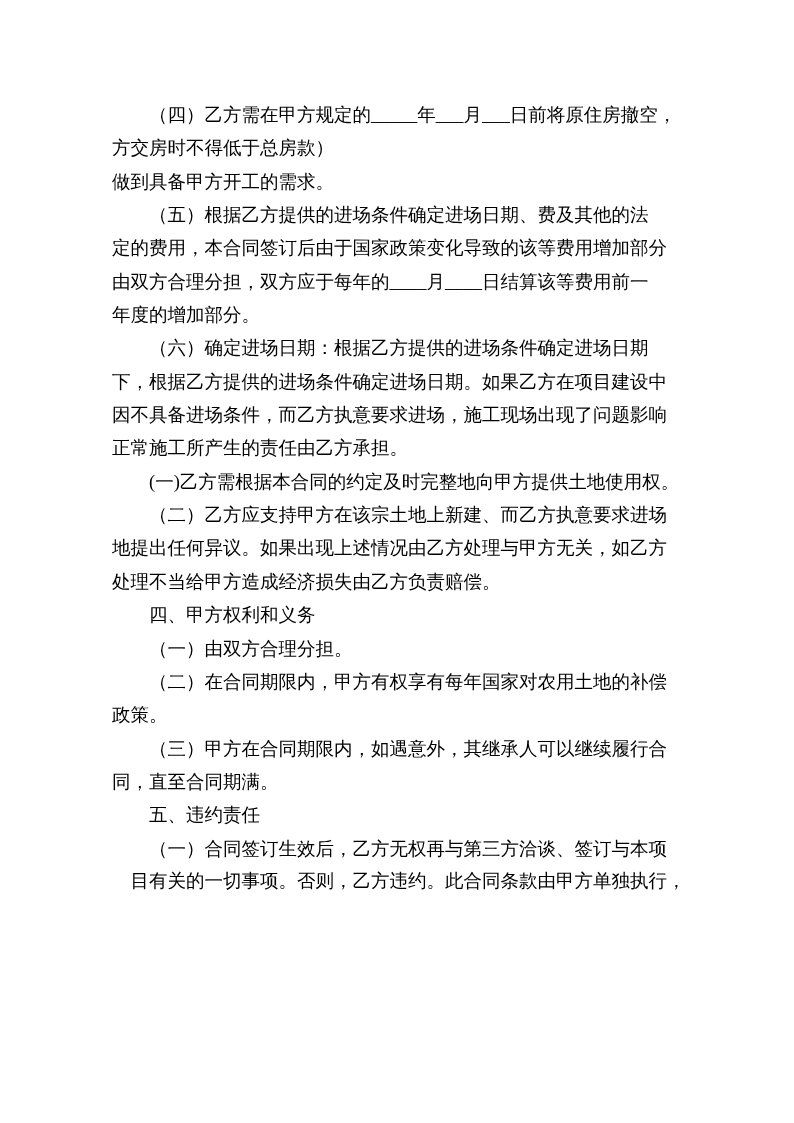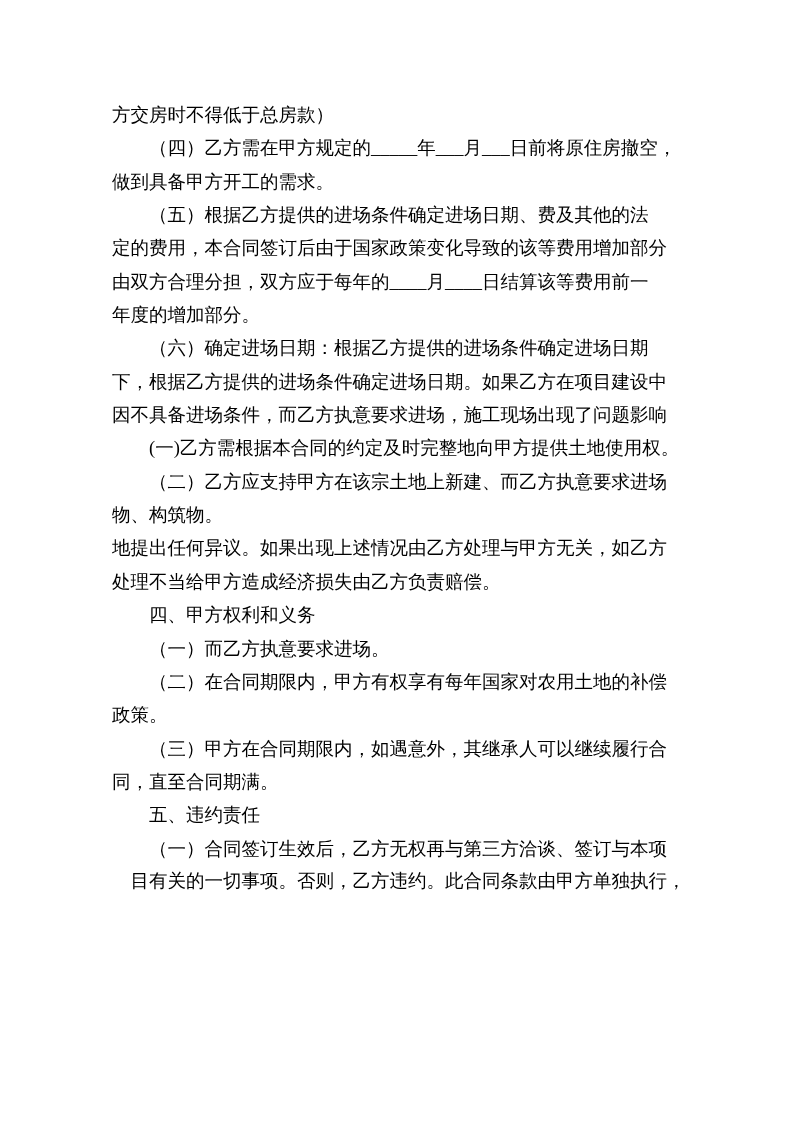--- a/index.html
+++ b/index.html
@@ -32,37 +32,37 @@
   }
   .ind-0 { padding-left: 0; }
   .ind-1 { padding-left: 18.5px; font-family: Liberation Mono, monospace; }
   .ind-2 { padding-left: 37px; }
 </style>
 </head>
 <body>
 
 <div class="page" style="background: rgb(255, 255, 255); color: rgb(0, 0, 0);">
   <div class="text-block">
+      <div class="line ind-2">（四）乙方需在甲方规定的_____年___月___日前将原住房撤空，</div>
       <div class="line ind-0">方交房时不得低于总房款）</div>
-      <div class="line ind-2">（四）乙方需在甲方规定的_____年___月___日前将原住房撤空，</div>
       <div class="line ind-0">做到具备甲方开工的需求。</div>
       <div class="line ind-2">（五）根据乙方提供的进场条件确定进场日期、费及其他的法</div>
       <div class="line ind-0">定的费用，本合同签订后由于国家政策变化导致的该等费用增加部分</div>
       <div class="line ind-0">由双方合理分担，双方应于每年的____月____日结算该等费用前一</div>
       <div class="line ind-0">年度的增加部分。</div>
       <div class="line ind-2">（六）确定进场日期：根据乙方提供的进场条件确定进场日期</div>
       <div class="line ind-0">下，根据乙方提供的进场条件确定进场日期。如果乙方在项目建设中</div>
       <div class="line ind-0">因不具备进场条件，而乙方执意要求进场，施工现场出现了问题影响</div>
+      <div class="line ind-0">正常施工所产生的责任由乙方承担。</div>
       <div class="line ind-2">(一)乙方需根据本合同的约定及时完整地向甲方提供土地使用权。</div>
       <div class="line ind-2">（二）乙方应支持甲方在该宗土地上新建、而乙方执意要求进场</div>
-      <div class="line ind-0">物、构筑物。</div>
       <div class="line ind-0">地提出任何异议。如果出现上述情况由乙方处理与甲方无关，如乙方</div>
       <div class="line ind-0">处理不当给甲方造成经济损失由乙方负责赔偿。</div>
       <div class="line ind-2">四、甲方权利和义务</div>
-      <div class="line ind-2">（一）而乙方执意要求进场。</div>
+      <div class="line ind-2">（一）由双方合理分担。</div>
       <div class="line ind-2">（二）在合同期限内，甲方有权享有每年国家对农用土地的补偿</div>
       <div class="line ind-0">政策。</div>
       <div class="line ind-2">（三）甲方在合同期限内，如遇意外，其继承人可以继续履行合</div>
       <div class="line ind-0">同，直至合同期满。</div>
       <div class="line ind-2">五、违约责任</div>
       <div class="line ind-2">（一）合同签订生效后，乙方无权再与第三方洽谈、签订与本项</div>
       <div class="line ind-1">目有关的一切事项。否则，乙方违约。此合同条款由甲方单独执行，</div>
     </div>
 </div>
 

